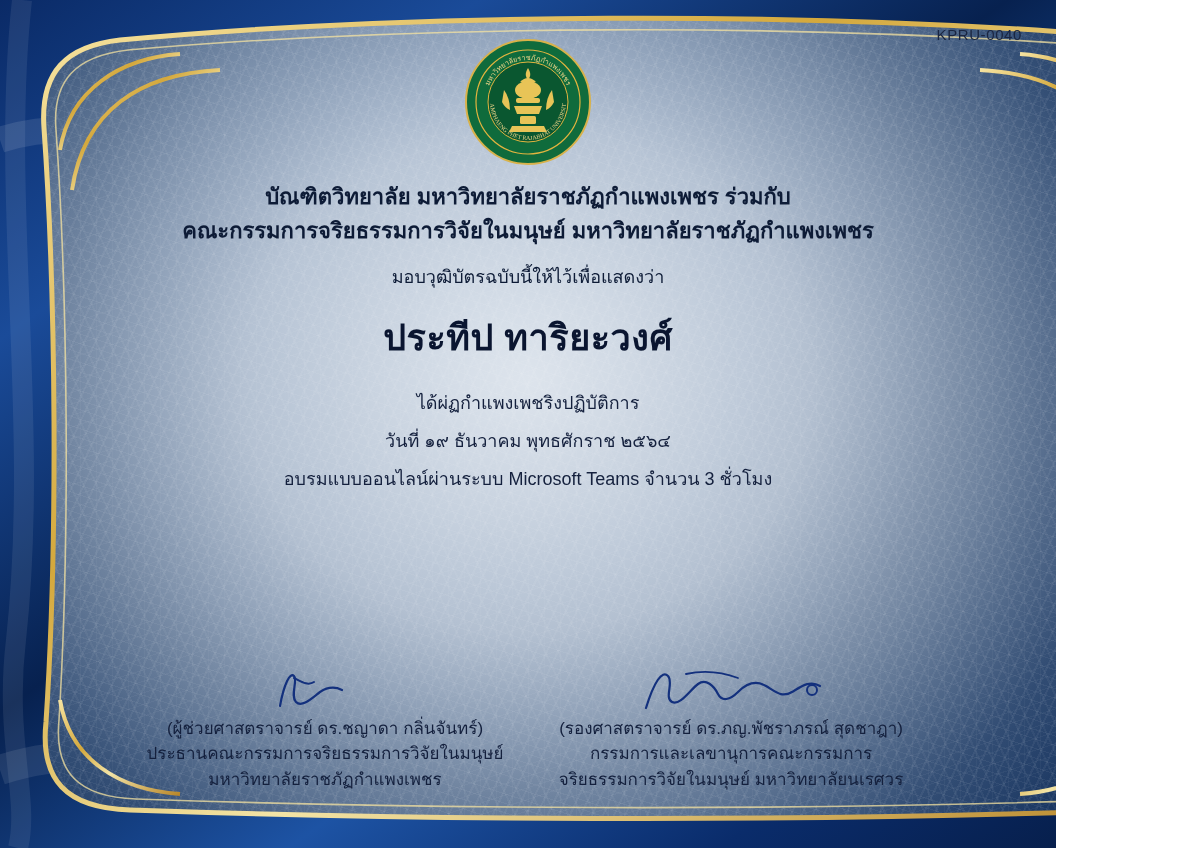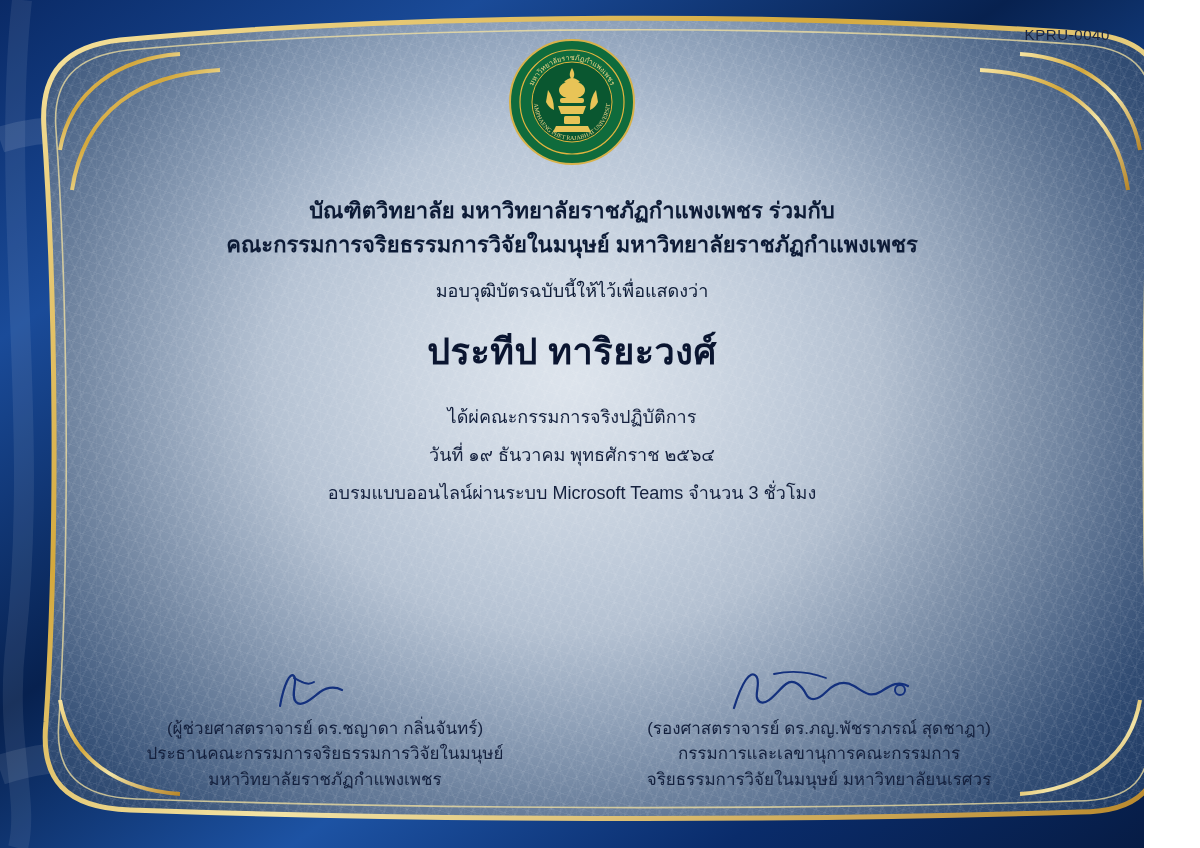--- a/index.html
+++ b/index.html
@@ -5,21 +5,21 @@
   html, body {
     margin: 0;
     padding: 0;
     background: #ffffff;
   }
   body {
     font-family: "Liberation Sans", sans-serif;
   }
   .certificate {
     position: relative;
-    width: 1144px;
+    width: 1056px;
     height: 848px;
     overflow: hidden;
     background: #f97316;
   }
   
   .bg-photo {
     position: absolute;
     inset: 0;
     background:
       repeating-linear-gradient(115deg, rgba(255,255,255,0.05) 0 2px, rgba(0,0,0,0) 2px 10px),
@@ -65,21 +65,21 @@
     color: #1a2540;
     font-family: "Liberation Sans", sans-serif;
   }
   .seal {
     margin-top: 38px;
     width: 128px;
     height: 128px;
     position: relative;
   }
   .org-lines {
-    margin-top: 28px;
+    margin-top: 14px;
     text-align: center;
     line-height: 1.55;
   }
   .org-line {
     font-size: 22px;
     font-weight: bold;
     color: #0d1b36;
   }
   .award-line {
     margin-top: 14px;
@@ -256,21 +256,21 @@
 
     <div class="org-lines">
       <div class="org-line">บัณฑิตวิทยาลัย มหาวิทยาลัยราชภัฏกำแพงเพชร ร่วมกับ</div>
       <div class="org-line">คณะกรรมการจริยธรรมการวิจัยในมนุษย์ มหาวิทยาลัยราชภัฏกำแพงเพชร</div>
     </div>
 
     <div class="award-line">มอบวุฒิบัตรฉบับนี้ให้ไว้เพื่อแสดงว่า</div>
 
     <div class="recipient">ประทีป ทาริยะวงศ์</div>
 
-    <div class="passed-line">ได้ผ่คณะกรรมการจริงปฏิบัติการ</div>
+    <div class="passed-line">ได้ผ่ฏกำแพงเพชริงปฏิบัติการ</div>
 
 
     <div class="detail-line">วันที่ ๑๙ ธันวาคม พุทธศักราช ๒๕๖๔</div>
     <div class="detail-line">อบรมแบบออนไลน์ผ่านระบบ Microsoft Teams จำนวน 3 ชั่วโมง</div>
 
     <div class="signatures">
 
       <div class="sig-block sig-left">
         <div class="sig-mark">
           <svg width="150" height="54" viewBox="0 0 150 54">

